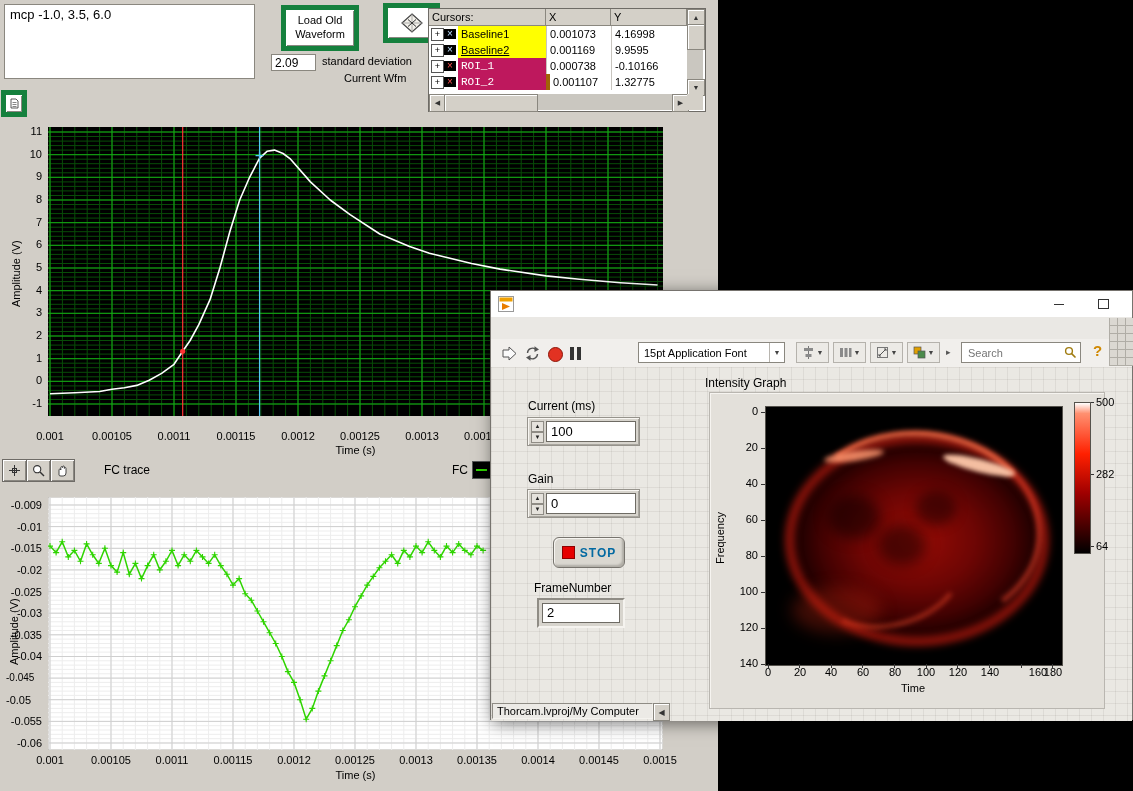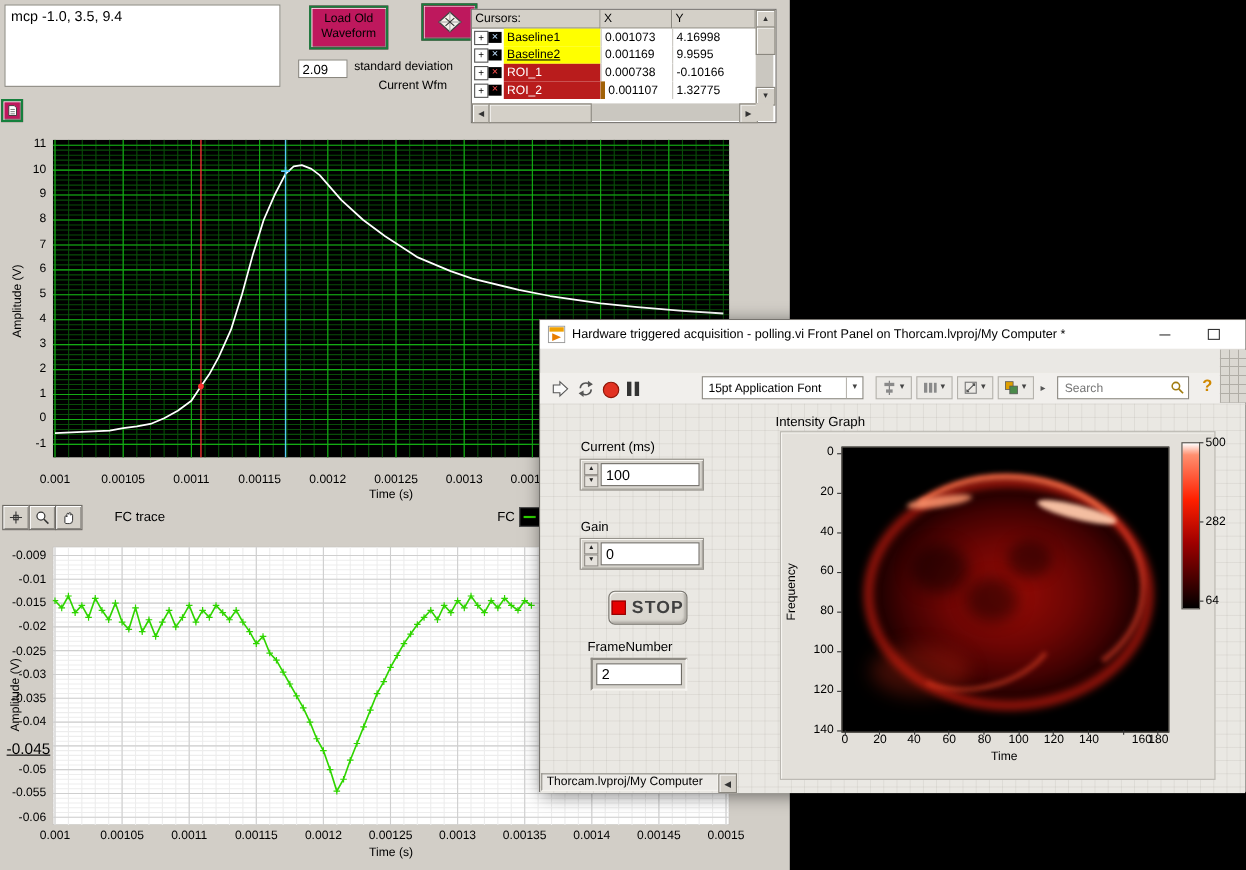--- a/index.html
+++ b/index.html
@@ -1,26 +1,26 @@
 <!DOCTYPE html>
 <html><head>
 <meta charset="utf-8">
 <style>
   html,body{margin:0;padding:0;background:#222;}
   #stage{position:relative;width:1133px;height:791px;background:#000;overflow:hidden;
          font-family:"Liberation Sans",sans-serif;color:#000;}
   .abs{position:absolute;}
-  .raised{background:#be185d;border:2px solid #15803d;
+  .raised{background:#ffffff;border:5px solid #15803d;
           box-shadow:inset 1px 1px 0 #ffffff, inset -1px -1px 0 #8a8781;}
   .lbl{font-size:11px;white-space:nowrap;}
   .vlabel{writing-mode:vertical-rl;transform:rotate(180deg);font-size:11px;text-align:center;}
   .hdrcell{position:absolute;height:17px;background:#d4d0c8;border-right:1px solid #8a877f;
            border-bottom:1px solid #8a877f;font-size:11px;line-height:16px;padding-left:3px;box-sizing:border-box;}
   .cell{position:absolute;height:16px;font-size:11px;line-height:16px;padding-left:3px;box-sizing:border-box;background:#fff;}
-  .cell.dark{background:#b91c1c;color:#fff;}
+  .cell.dark{background:#be185d;color:#fff;font-family:Liberation Mono, monospace;}
   .cell.yellow{background:#ffff00;color:#000;}
   .sbbtn{position:absolute;background:#d4d0c8;border:1px solid #8a877f;
          box-shadow:inset 1px 1px 0 #fff;display:flex;align-items:center;justify-content:center;
          font-size:7px;color:#333;}
   .sbtrack{position:absolute;background:#cac7c0;}
   .sbthumb{position:absolute;background:#d4d0c8;border:1px solid #8a877f;box-shadow:inset 1px 1px 0 #fff;}
   .palbtn{position:absolute;width:23px;height:21px;background:#d4d0c8;border:1px solid #6e6b66;
           box-shadow:inset 1px 1px 0 #fff, inset -1px -1px 0 #8a8781;
           display:flex;align-items:center;justify-content:center;}
   
@@ -52,21 +52,21 @@
   .tickwrap span{position:absolute;white-space:nowrap;}
 </style>
 </head>
 <body>
 
 <div id="stage">
 
   <div class="abs" style="left:0;top:0;width:718px;height:791px;background:#d2cec7;">
 
     <div class="abs" style="left:4px;top:4px;width:251px;height:75px;background:#fff;border:1px solid #8a877f;
-                font-size:13px;padding:2px 5px;box-sizing:border-box;">mcp -1.0, 3.5, 9.4</div>
+                font-size:13px;padding:2px 5px;box-sizing:border-box;">mcp -1.0, 3.5, 6.0</div>
 
     <div class="abs raised" style="left:281px;top:5px;width:68px;height:36px;display:flex;align-items:center;justify-content:center;
                 text-align:center;font-size:11px;line-height:1.25;">Load Old Waveform</div>
 
     <div class="abs raised" style="left:383px;top:3px;width:47px;height:30px;display:flex;align-items:center;justify-content:center;">
       <svg width="24" height="22" viewBox="0 0 24 22">
         <path d="M12 2 L22 11 L12 20 L2 11 Z" fill="#f2f0ea" stroke="#444" stroke-width="1.2"></path>
         <path d="M12 2 L12 20 M2 11 L22 11" stroke="#999" stroke-width="0.8"></path>
         <path d="M8 7.5 L16 14.5 M16 7.5 L8 14.5" stroke="#333" stroke-width="1"></path>
       </svg>
@@ -199,22 +199,22 @@
     <div class="abs vlabel" style="left:8px;top:586px;height:92px;">Amplitude (V)</div>
     <div class="tickwrap" id="fc-yticks" style="left:6px;top:497px;width:38px;height:256px;">
         <span style="right:2px;left:0;text-align:right;top:2px;font-size:11px;">-0.009</span>
         <span style="right:2px;left:0;text-align:right;top:24px;font-size:11px;">-0.01</span>
         <span style="right:2px;left:0;text-align:right;top:45px;font-size:11px;">-0.015</span>
         <span style="right:2px;left:0;text-align:right;top:67px;font-size:11px;">-0.02</span>
         <span style="right:2px;left:0;text-align:right;top:89px;font-size:11px;">-0.025</span>
         <span style="right:2px;left:0;text-align:right;top:110px;font-size:11px;">-0.03</span>
         <span style="right:2px;left:0;text-align:right;top:132px;font-size:11px;">-0.035</span>
         <span style="right:2px;left:0;text-align:right;top:153px;font-size:11px;">-0.04</span>
-        <span style="right:2px;left:0;text-align:right;top:175px;font-size:14px;text-decoration:underline;">-0.045</span>
-        <span style="right:2px;left:0;text-align:right;top:197px;font-size:11px;">-0.05</span>
+        <span style="right:2px;left:0;text-align:left;top:175px;font-size:10px;">-0.045</span>
+        <span style="right:2px;left:0;text-align:left;top:197px;font-size:11px;">-0.05</span>
         <span style="right:2px;left:0;text-align:right;top:218px;font-size:11px;">-0.055</span>
         <span style="right:2px;left:0;text-align:right;top:240px;font-size:11px;">-0.06</span>
       </div>
     <svg id="fc-svg" class="abs" style="left:48px;top:497px;" width="615" height="253">
         <rect x="0" y="0" width="615" height="253" fill="#ffffff" stroke="#b5b2ac"></rect>
         <path d="M2.0 0V253M14.2 0V253M26.4 0V253M38.6 0V253M50.8 0V253M63.0 0V253M75.2 0V253M87.4 0V253M99.6 0V253M111.8 0V253M124.0 0V253M136.2 0V253M148.4 0V253M160.6 0V253M172.8 0V253M185.0 0V253M197.2 0V253M209.4 0V253M221.6 0V253M233.8 0V253M246.0 0V253M258.2 0V253M270.4 0V253M282.6 0V253M294.8 0V253M307.0 0V253M319.2 0V253M331.4 0V253M343.6 0V253M355.8 0V253M368.0 0V253M380.2 0V253M392.4 0V253M404.6 0V253M416.8 0V253M429.0 0V253M441.2 0V253M453.4 0V253M465.6 0V253M477.8 0V253M490.0 0V253M502.2 0V253M514.4 0V253M526.6 0V253M538.8 0V253M551.0 0V253M563.2 0V253M575.4 0V253M587.6 0V253M599.8 0V253M612.0 0V253M0 8.0H615M0 12.3H615M0 16.7H615M0 21.0H615M0 25.3H615M0 29.6H615M0 34.0H615M0 38.3H615M0 42.6H615M0 46.9H615M0 51.3H615M0 55.6H615M0 59.9H615M0 64.3H615M0 68.6H615M0 72.9H615M0 77.2H615M0 81.6H615M0 85.9H615M0 90.2H615M0 94.5H615M0 98.9H615M0 103.2H615M0 107.5H615M0 111.9H615M0 116.2H615M0 120.5H615M0 124.8H615M0 129.2H615M0 133.5H615M0 137.8H615M0 142.1H615M0 146.5H615M0 150.8H615M0 155.1H615M0 159.5H615M0 163.8H615M0 168.1H615M0 172.4H615M0 176.8H615M0 181.1H615M0 185.4H615M0 189.7H615M0 194.1H615M0 198.4H615M0 202.7H615M0 207.1H615M0 211.4H615M0 215.7H615M0 220.0H615M0 224.4H615M0 228.7H615M0 233.0H615M0 237.3H615M0 241.7H615M0 246.0H615" stroke="#ededed" stroke-width="1"></path>
         <path d="M2 0V253M63 0V253M124 0V253M185 0V253M246 0V253M307 0V253M368 0V253M429 0V253M490 0V253M551 0V253M612 0V253M0 8.0H615M0 29.6H615M0 51.3H615M0 72.9H615M0 94.5H615M0 116.2H615M0 137.8H615M0 159.5H615M0 181.1H615M0 202.7H615M0 224.4H615M0 246.0H615" stroke="#cfcfcf" stroke-width="1"></path>
         <polyline points="2.0,49.1 8.1,55.6 14.2,44.8 20.3,59.9 26.4,53.4 32.5,64.3 38.6,46.9 44.7,57.8 50.8,66.4 56.9,51.3 63.0,68.6 69.1,75.1 75.2,55.6 81.3,77.2 87.4,66.4 93.5,81.6 99.6,68.6 105.7,57.8 111.8,72.9 117.9,64.3 124.0,53.4 130.1,68.6 136.2,57.8 142.3,64.3 148.4,53.4 154.5,59.9 160.6,66.4 166.7,57.8 172.8,68.6 178.9,77.2 185.0,88.1 191.1,81.6 197.2,96.7 203.3,103.2 209.4,114.0 215.5,124.8 221.6,135.7 227.7,146.5 233.8,159.5 239.9,174.6 246.0,185.4 252.1,202.7 258.2,222.2 264.3,211.4 270.4,194.1 276.5,178.9 282.6,163.8 288.7,148.6 294.8,133.5 300.9,122.7 307.0,109.7 313.1,98.9 319.2,88.1 325.3,79.4 331.4,70.7 337.5,64.3 343.6,57.8 349.7,66.4 355.8,53.4 361.9,59.9 368.0,49.1 374.1,55.6 380.2,44.8 386.3,53.4 392.4,59.9 398.5,49.1 404.6,55.6 410.7,46.9 416.8,53.4 422.9,57.8 429.0,49.1 435.1,53.4" fill="none" stroke="#2fd400" stroke-width="1.5"></polyline>
         <path d="M-1.0 49.1H5.0M2.0 46.1V52.1M5.1 55.6H11.1M8.1 52.6V58.6M11.2 44.8H17.2M14.2 41.8V47.8M17.3 59.9H23.3M20.3 56.9V62.9M23.4 53.4H29.4M26.4 50.4V56.4M29.5 64.3H35.5M32.5 61.3V67.3M35.6 46.9H41.6M38.6 43.9V49.9M41.7 57.8H47.7M44.7 54.8V60.8M47.8 66.4H53.8M50.8 63.4V69.4M53.9 51.3H59.9M56.9 48.3V54.3M60.0 68.6H66.0M63.0 65.6V71.6M66.1 75.1H72.1M69.1 72.1V78.1M72.2 55.6H78.2M75.2 52.6V58.6M78.3 77.2H84.3M81.3 74.2V80.2M84.4 66.4H90.4M87.4 63.4V69.4M90.5 81.6H96.5M93.5 78.6V84.6M96.6 68.6H102.6M99.6 65.6V71.6M102.7 57.8H108.7M105.7 54.8V60.8M108.8 72.9H114.8M111.8 69.9V75.9M114.9 64.3H120.9M117.9 61.3V67.3M121.0 53.4H127.0M124.0 50.4V56.4M127.1 68.6H133.1M130.1 65.6V71.6M133.2 57.8H139.2M136.2 54.8V60.8M139.3 64.3H145.3M142.3 61.3V67.3M145.4 53.4H151.4M148.4 50.4V56.4M151.5 59.9H157.5M154.5 56.9V62.9M157.6 66.4H163.6M160.6 63.4V69.4M163.7 57.8H169.7M166.7 54.8V60.8M169.8 68.6H175.8M172.8 65.6V71.6M175.9 77.2H181.9M178.9 74.2V80.2M182.0 88.1H188.0M185.0 85.1V91.1M188.1 81.6H194.1M191.1 78.6V84.6M194.2 96.7H200.2M197.2 93.7V99.7M200.3 103.2H206.3M203.3 100.2V106.2M206.4 114.0H212.4M209.4 111.0V117.0M212.5 124.8H218.5M215.5 121.8V127.8M218.6 135.7H224.6M221.6 132.7V138.7M224.7 146.5H230.7M227.7 143.5V149.5M230.8 159.5H236.8M233.8 156.5V162.5M236.9 174.6H242.9M239.9 171.6V177.6M243.0 185.4H249.0M246.0 182.4V188.4M249.1 202.7H255.1M252.1 199.7V205.7M255.2 222.2H261.2M258.2 219.2V225.2M261.3 211.4H267.3M264.3 208.4V214.4M267.4 194.1H273.4M270.4 191.1V197.1M273.5 178.9H279.5M276.5 175.9V181.9M279.6 163.8H285.6M282.6 160.8V166.8M285.7 148.6H291.7M288.7 145.6V151.6M291.8 133.5H297.8M294.8 130.5V136.5M297.9 122.7H303.9M300.9 119.7V125.7M304.0 109.7H310.0M307.0 106.7V112.7M310.1 98.9H316.1M313.1 95.9V101.9M316.2 88.1H322.2M319.2 85.1V91.1M322.3 79.4H328.3M325.3 76.4V82.4M328.4 70.7H334.4M331.4 67.7V73.7M334.5 64.3H340.5M337.5 61.3V67.3M340.6 57.8H346.6M343.6 54.8V60.8M346.7 66.4H352.7M349.7 63.4V69.4M352.8 53.4H358.8M355.8 50.4V56.4M358.9 59.9H364.9M361.9 56.9V62.9M365.0 49.1H371.0M368.0 46.1V52.1M371.1 55.6H377.1M374.1 52.6V58.6M377.2 44.8H383.2M380.2 41.8V47.8M383.3 53.4H389.3M386.3 50.4V56.4M389.4 59.9H395.4M392.4 56.9V62.9M395.5 49.1H401.5M398.5 46.1V52.1M401.6 55.6H407.6M404.6 52.6V58.6M407.7 46.9H413.7M410.7 43.9V49.9M413.8 53.4H419.8M416.8 50.4V56.4M419.9 57.8H425.9M422.9 54.8V60.8M426.0 49.1H432.0M429.0 46.1V52.1M432.1 53.4H438.1M435.1 50.4V56.4" stroke="#2fd400" stroke-width="1.1" fill="none"></path>
       </svg>
@@ -235,22 +235,20 @@
   </div>
 
   <div id="vi-window">
 
     <div class="titlebar">
       <svg width="16" height="16" viewBox="0 0 16 16" style="position:absolute;left:7px;top:5px;">
         <rect x="0.5" y="0.5" width="15" height="15" fill="#fff" stroke="#999"></rect>
         <rect x="1.5" y="1.5" width="13" height="4" fill="#f0a000"></rect>
         <path d="M4 7 L12 10.5 L4 14 Z" fill="#e87d00"></path>
       </svg>
-      <span style="position:absolute;left:29px;top:0;width:512px;line-height:26px;font-size:11.5px;
-                   white-space:nowrap;overflow:hidden;">Hardware triggered acquisition - polling.vi Front Panel on Thorcam.lvproj/My Computer *</span>
       <div class="winbtn" style="left:545px;">
         <div style="width:10px;height:1px;background:#333;"></div>
       </div>
       <div class="winbtn" style="left:590px;">
         <div style="width:9px;height:8px;border:1px solid #333;"></div>
       </div>
     </div>
 
 
     <div class="toolbar">
@@ -342,21 +340,21 @@
           <div>▼</div>
         </div>
         <div class="num-field">0</div>
       </div>
 
       <div style="position:absolute;left:62px;top:170px;width:70px;height:29px;border-radius:6px;
                   background:#dad7d0;border:1px solid #77746e;
                   box-shadow:inset 1px 1px 0 #f6f4f0, inset -2px -2px 2px #b0ada6;
                   display:flex;align-items:center;justify-content:center;gap:5px;">
         <div style="width:11px;height:11px;background:#e60000;border:1px solid #8d0000;"></div>
-        <span style="color:#404040;font-weight:bold;font-size:16px;letter-spacing:1px;">STOP</span>
+        <span style="color:#0369a1;font-weight:bold;font-size:12px;letter-spacing:1px;">STOP</span>
       </div>
 
       <div class="ctl-label" style="left:43px;top:214px;">FrameNumber</div>
       <div style="position:absolute;left:46px;top:231px;width:88px;height:30px;background:#d7d4cd;
                   border:2px solid;border-color:#8f8c85 #f5f3ef #f5f3ef #8f8c85;padding:3px;box-sizing:border-box;">
         <div style="width:100%;height:100%;background:#fff;border:1px solid #6e6b64;font-size:13px;
                     line-height:18px;padding-left:4px;box-sizing:border-box;">2</div>
       </div>
 
       <div class="ctl-label" style="left:214px;top:9px;">Intensity Graph</div>

